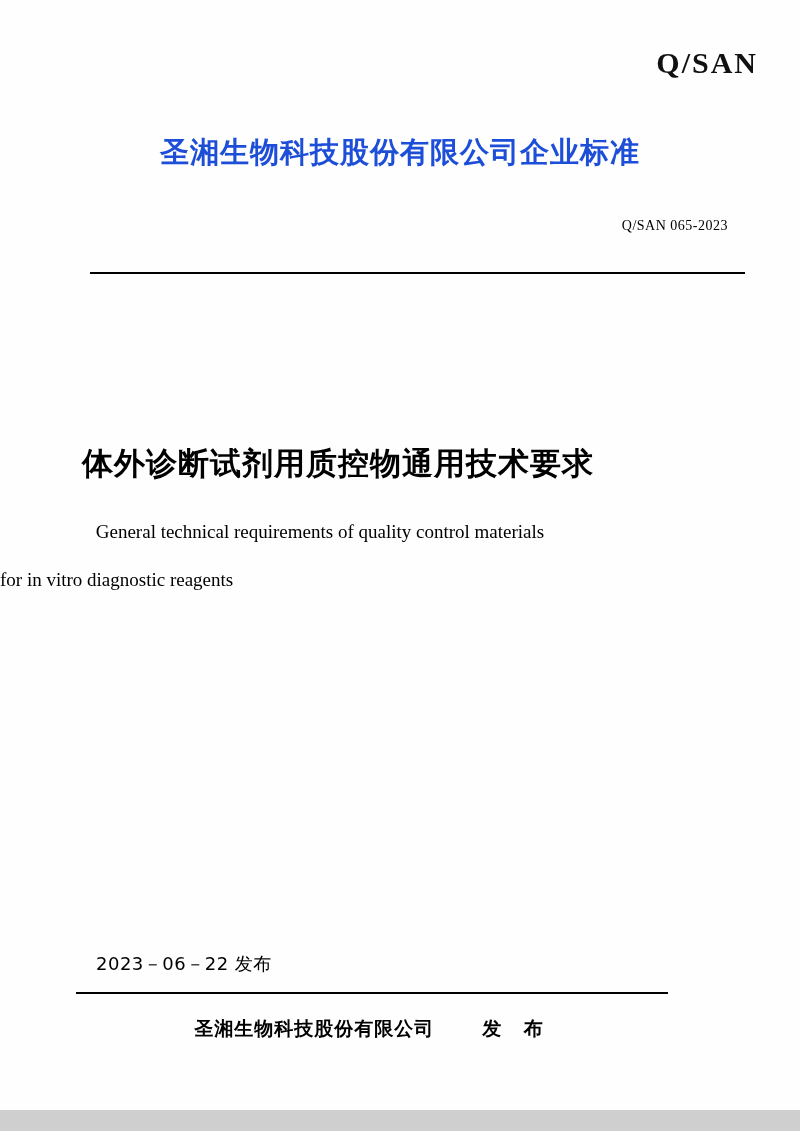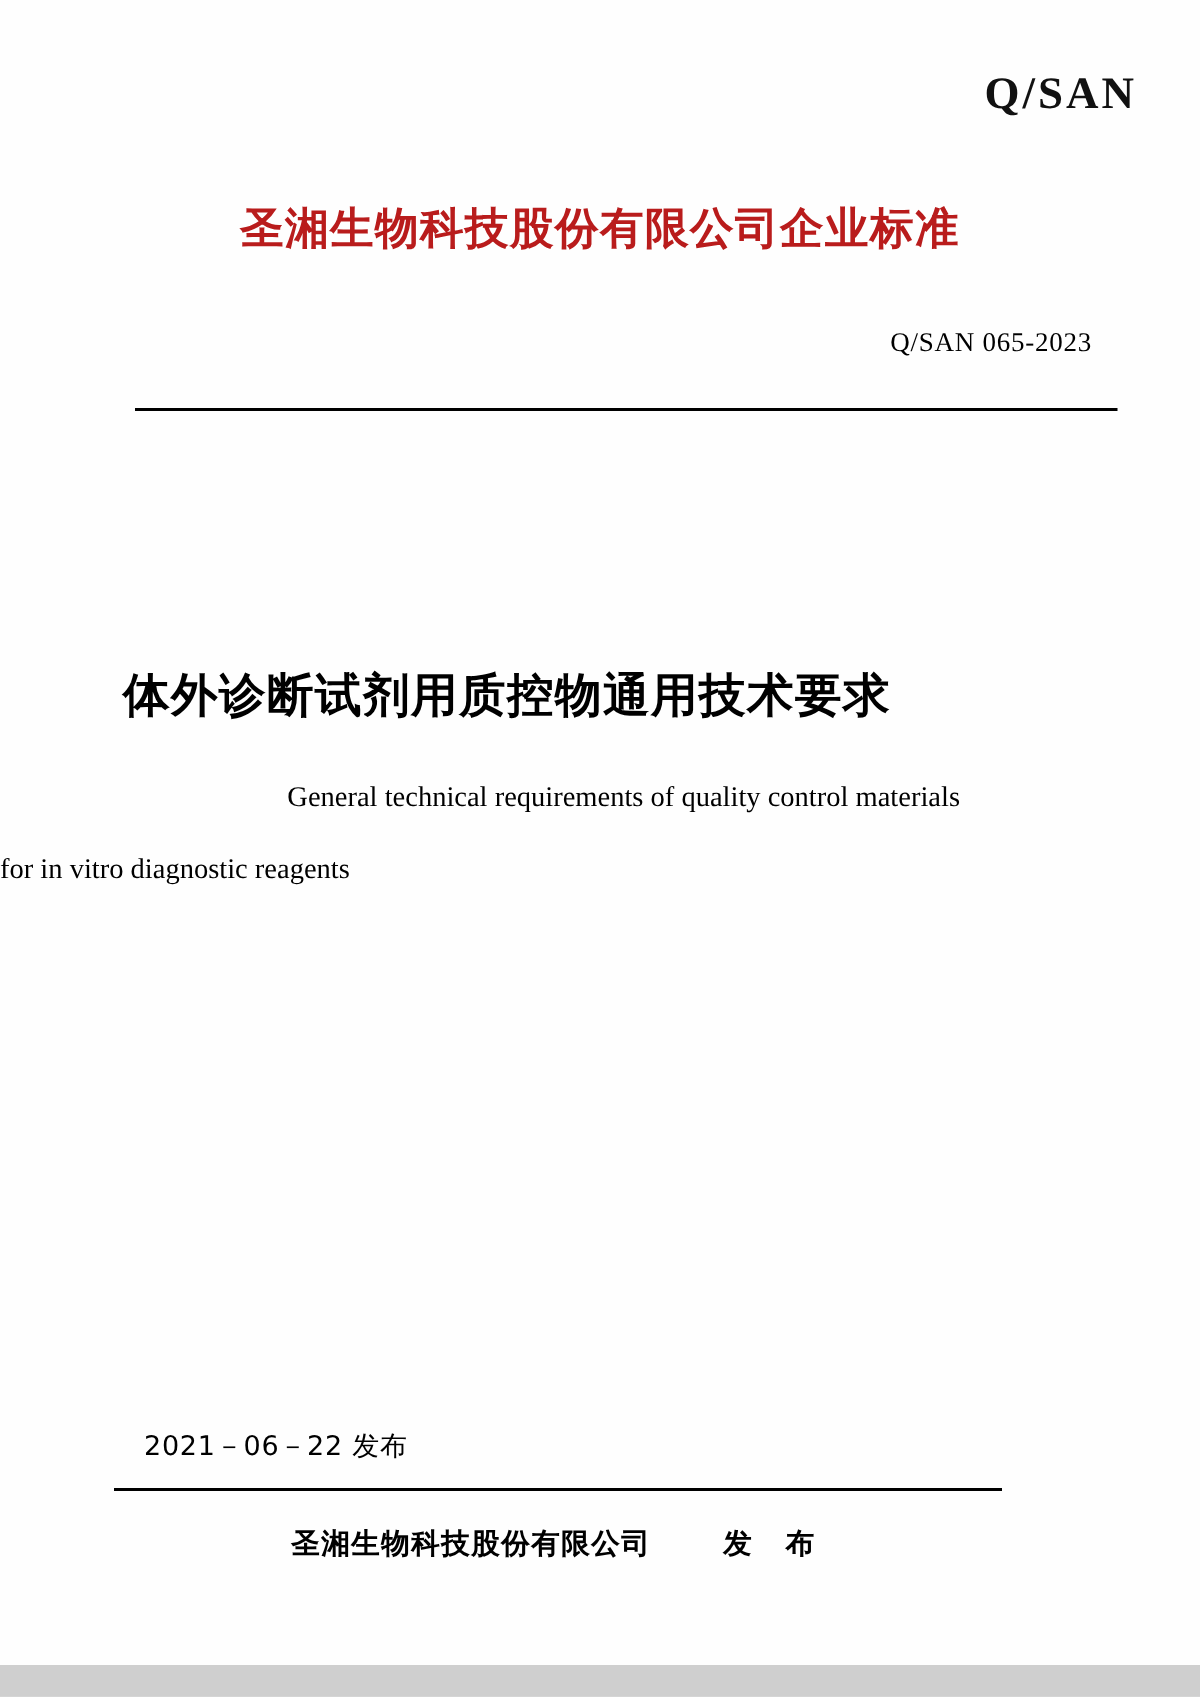--- a/index.html
+++ b/index.html
@@ -51,30 +51,30 @@
   .std-title {
     position: absolute;
     left: 0;
     top: 133px;
     width: 800px;
     text-align: center;
     font-family: "DejaVu Sans", sans-serif;
     font-weight: bold;
     font-size: 29px;
     letter-spacing: 1px;
-    color: #b91c1c;
+    color: #1d4ed8;
   }
 
   
   .std-number {
     position: absolute;
     right: 72px;
     top: 218px;
     font-family: "Liberation Serif", serif;
-    font-size: 18px;
+    font-size: 14px;
     letter-spacing: 0.5px;
   }
 
   
   .rule-top {
     position: absolute;
     left: 90px;
     top: 272px;
     width: 655px;
     height: 2px;
@@ -99,21 +99,21 @@
     font-family: "DejaVu Sans", sans-serif;
     font-weight: bold;
     font-size: 31px;
     letter-spacing: 1px;
   }
   .doc-subtitle-1 {
     position: absolute;
     left: 0;
     top: 521px;
     width: 640px;
-    text-align: right;
+    text-align: center;
     font-family: "Liberation Serif", serif;
     font-size: 19px;
   }
   .doc-subtitle-2 {
     position: absolute;
     left: 0;
     top: 569px;
     width: 800px;
     font-family: "Liberation Serif", serif;
     font-size: 19px;
@@ -167,21 +167,21 @@
     <div class="std-number">Q/SAN  065-2023</div>
 
     <div class="rule-top"></div>
 
     <div class="doc-title">体外诊断试剂用质控物通用技术要求</div>
 
     <div class="doc-subtitle-1">General technical requirements of quality control materials</div>
 
     <div class="doc-subtitle-2">for in vitro diagnostic reagents</div>
 
-    <div class="date-issue">2021－06－22 发布</div>
+    <div class="date-issue">2023－06－22 发布</div>
 
 
     <div class="rule-bottom"></div>
 
     <div class="publisher">
       <span>圣湘生物科技股份有限公司</span><span class="pub-verb">发  布</span>
     </div>
 
   </div>
   <div class="page-shadow-bottom"></div>

